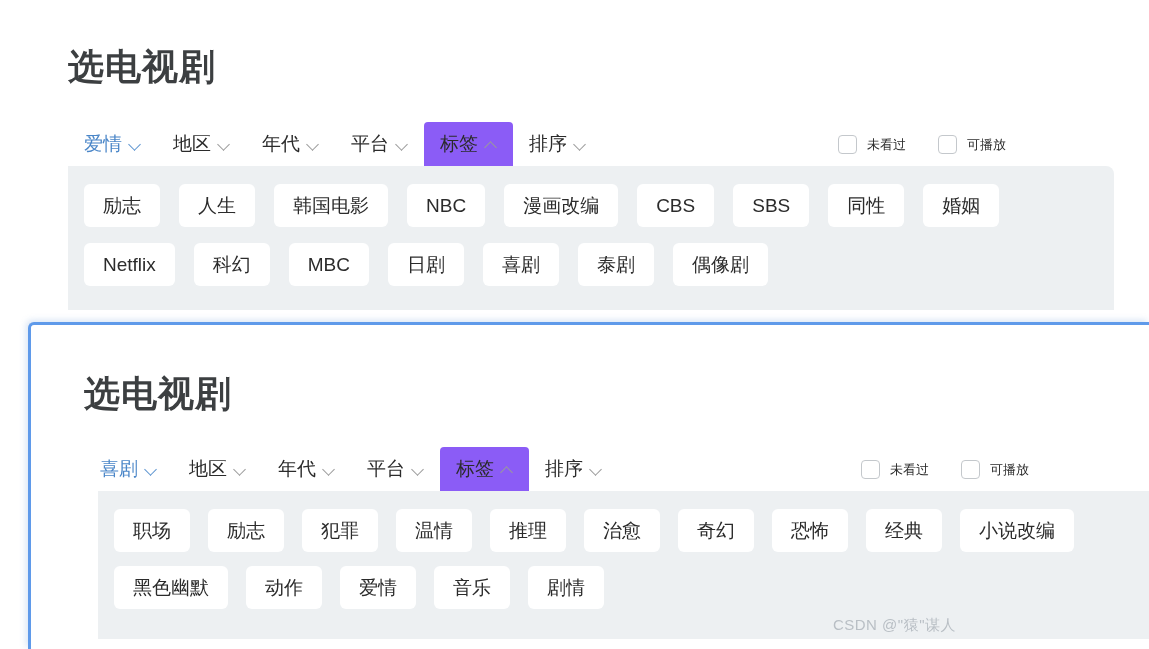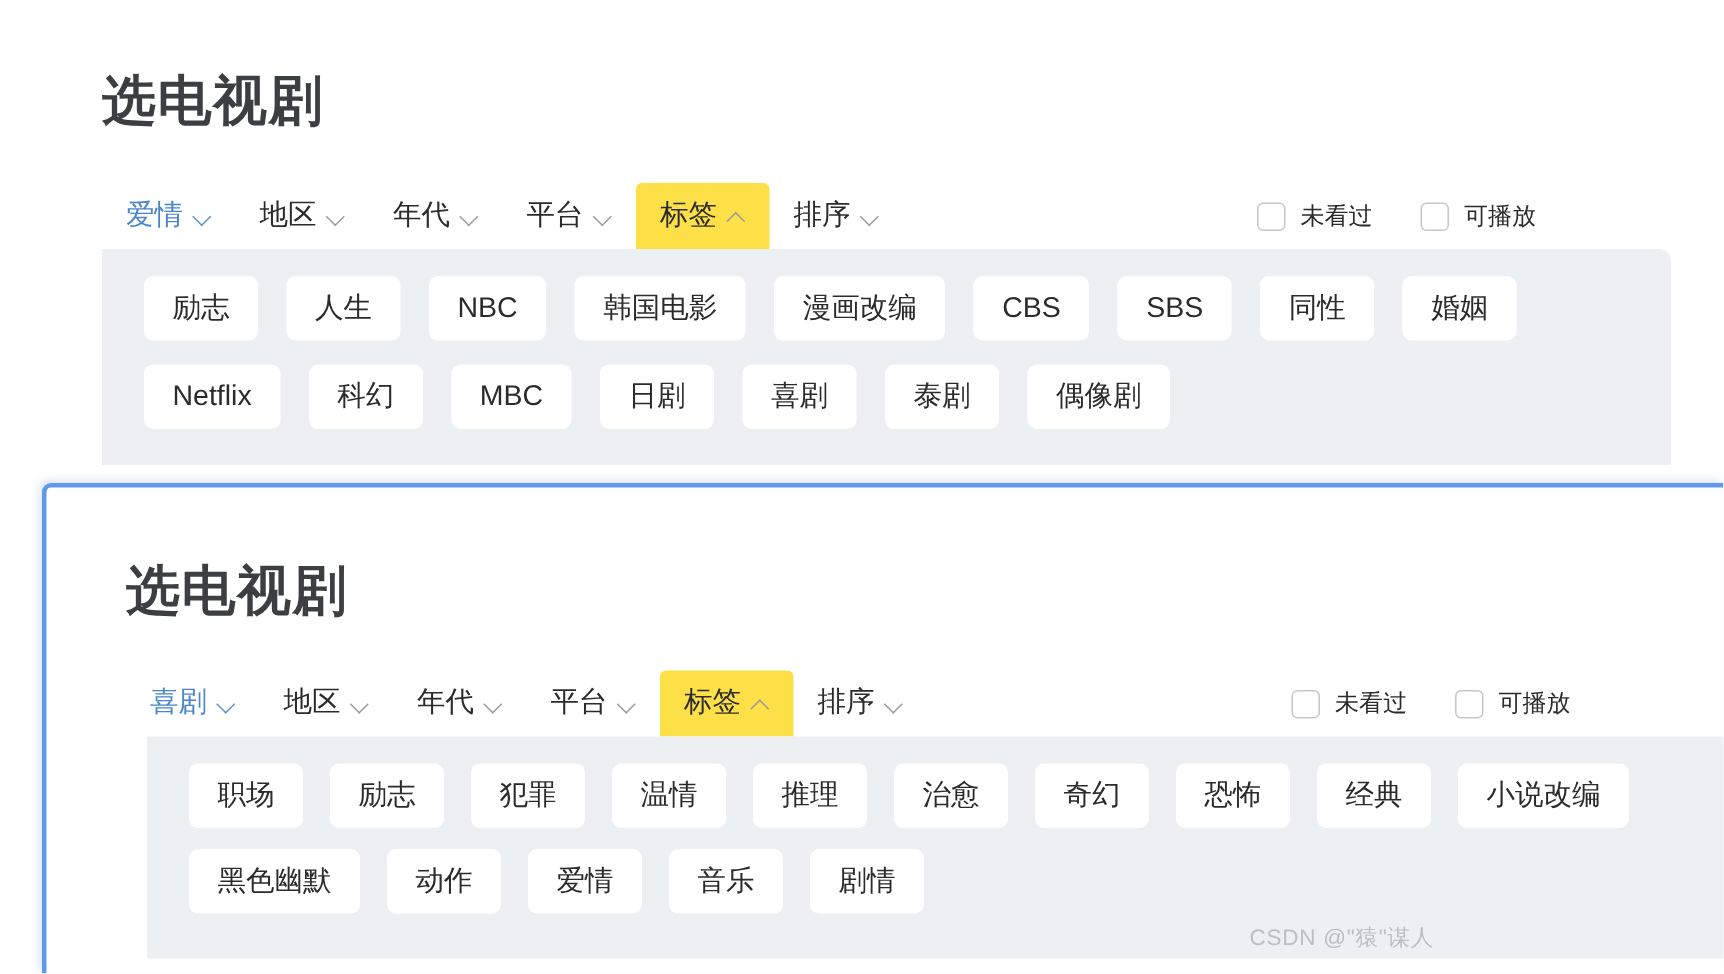--- a/index.html
+++ b/index.html
@@ -60,21 +60,21 @@
     gap: 7px;
     padding: 9px 16px 10px 16px;
     font-size: 19px;
     color: #2b2b2b;
     cursor: pointer;
     white-space: nowrap;
     border-radius: 4px 4px 0 0;
     line-height: 25px;
   }
   .filter-item.active-cat { color: #4a86c8; }
-  .filter-item.open { background: #fde047; margin-top: 37px; }
+  .filter-item.open { background: #8b5cf6; margin-top: 37px; }
 
   .chev {
     display: inline-block;
     width: 12px;
     height: 12px;
     position: relative;
     flex: 0 0 auto;
   }
   .chev::before {
     content: "";
@@ -103,21 +103,21 @@
     align-items: center;
     gap: 32px;
     height: 44px;
   }
   .panel-back .checks { left: 838px; top: 122px; }
 
   .check-item {
     display: flex;
     align-items: center;
     gap: 10px;
-    font-size: 16px;
+    font-size: 13px;
     color: #2b2b2b;
     cursor: pointer;
     white-space: nowrap;
     line-height: 25px;
   }
   .check-box {
     width: 19px;
     height: 19px;
     border: 1px solid #c4c8cc;
     border-radius: 4px;
@@ -138,21 +138,21 @@
     width: 1046px;
     height: 144px;
     border-radius: 0 8px 0 0;
   }
 
   .tag-row {
     display: flex;
     align-items: center;
     flex-wrap: nowrap;
     gap: 17px;
-    padding-left: 28px;
+    padding-left: 16px;
   }
   .panel-back .tag-row { margin-bottom: 16px; gap: 19px; }
 
   .tag-chip {
     background: #ffffff;
     border-radius: 6px;
     font-size: 19px;
     color: #2b2b2b;
     line-height: 25px;
     padding: 9px 19px;
@@ -247,22 +247,22 @@
         <label class="check-item">
           <span class="check-box"></span>
           <span>可播放</span>
         </label>
       </div>
 
     <div class="tag-drawer" id="tags-back">
         <div class="tag-row">
           <div class="tag-chip">励志</div>
           <div class="tag-chip">人生</div>
+          <div class="tag-chip">韩国电影</div>
           <div class="tag-chip">NBC</div>
-          <div class="tag-chip">韩国电影</div>
           <div class="tag-chip">漫画改编</div>
           <div class="tag-chip">CBS</div>
           <div class="tag-chip">SBS</div>
           <div class="tag-chip">同性</div>
           <div class="tag-chip">婚姻</div>
         </div>
         <div class="tag-row">
           <div class="tag-chip">Netflix</div>
           <div class="tag-chip">科幻</div>
           <div class="tag-chip">MBC</div>

